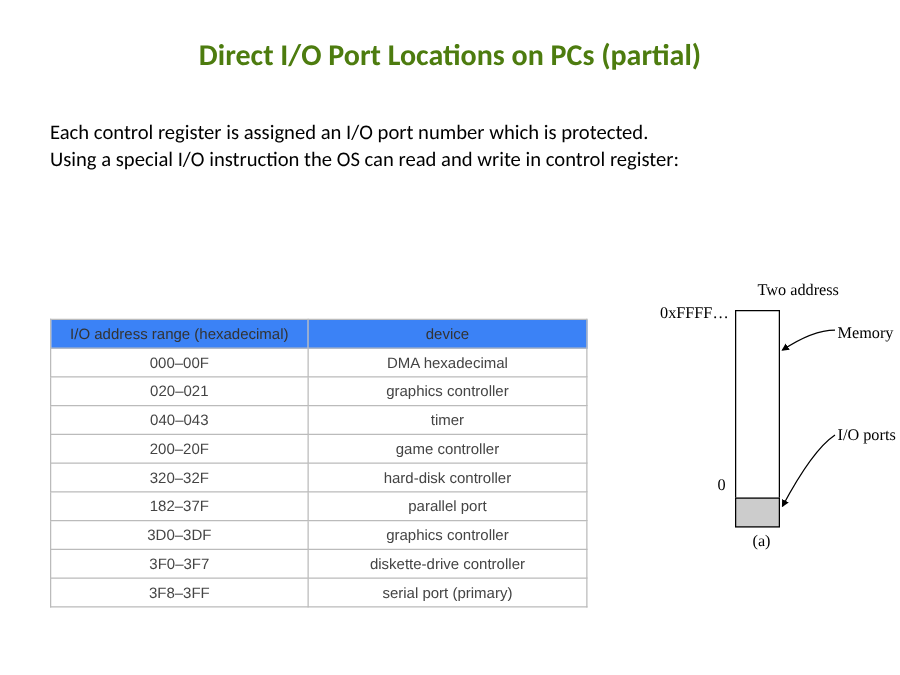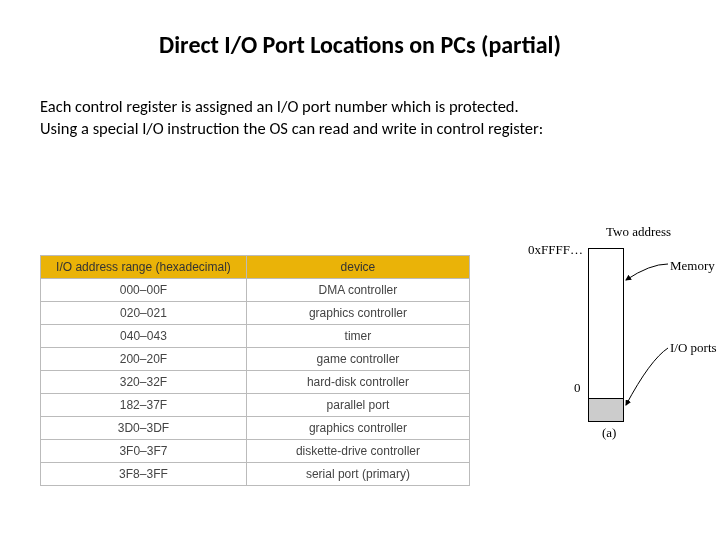--- a/index.html
+++ b/index.html
@@ -13,21 +13,21 @@
     overflow: hidden;
   }
   .slide {
     padding: 20px 40px 0 40px;
     box-sizing: border-box;
   }
   .title {
     text-align: center;
     font-size: 24px;
     font-weight: 700;
-    color: #000000;
+    color: #4d7c0f;
     margin: 10px 0 36px 0;
   }
   .bodytext {
     font-size: 16.5px;
     line-height: 1.35;
     margin-bottom: 18px;
   }
   .instr {
     padding-left: 72px;
     font-size: 16.5px;
@@ -48,21 +48,21 @@
     font-size: 12px;
     color: #444;
   }
   table.io th, table.io td {
     border: 1px solid #bbb;
     padding: 4px 12px;
     text-align: center;
     font-weight: 400;
   }
   table.io th {
-    background: #eab308;
+    background: #3b82f6;
     color: #333;
   }
   table.io td {
     background: #fff;
   }
   table.io td:first-child { width: 48%; }
 
   .diagram {
     position: absolute;
     left: 480px;
@@ -115,21 +115,21 @@
   <table class="io">
     <thead>
       <tr>
         <th>I/O address range (hexadecimal)</th>
         <th>device</th>
       </tr>
     </thead>
     <tbody>
       <tr>
           <td>000–00F</td>
-          <td>DMA controller</td>
+          <td>DMA hexadecimal</td>
         </tr>
       <tr>
           <td>020–021</td>
           <td>graphics controller</td>
         </tr>
       <tr>
           <td>040–043</td>
           <td>timer</td>
         </tr>
       <tr>

